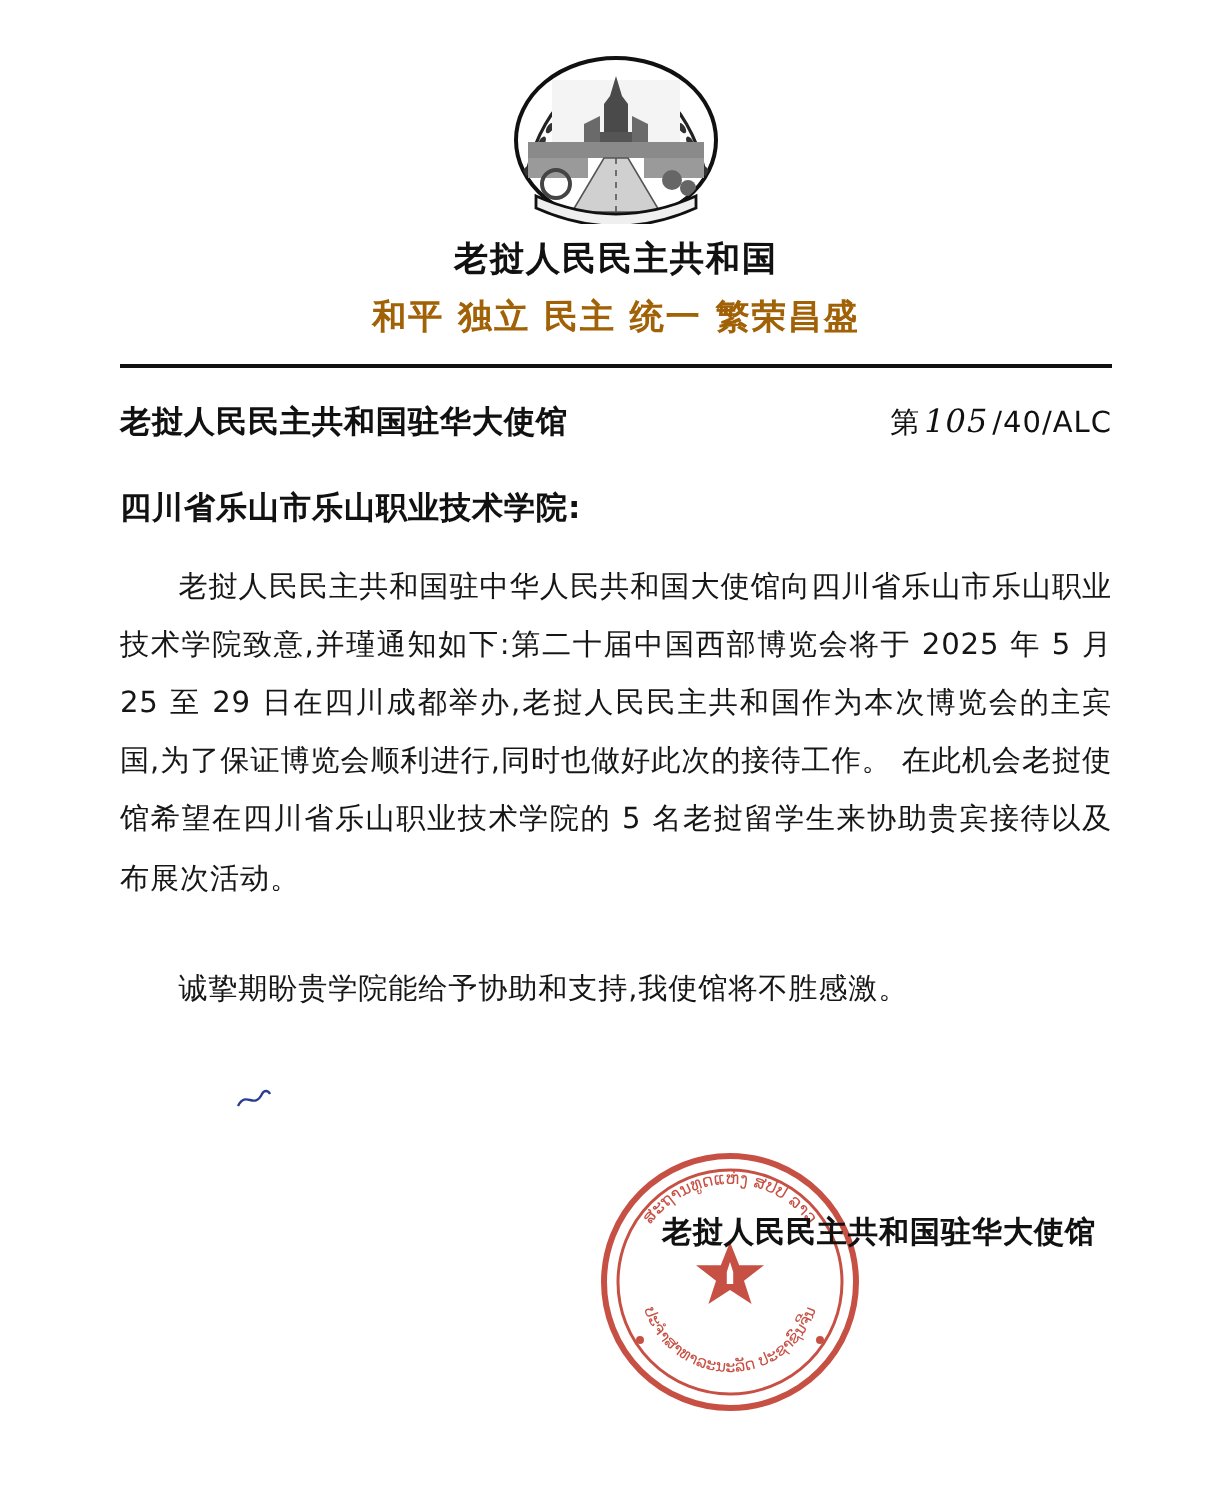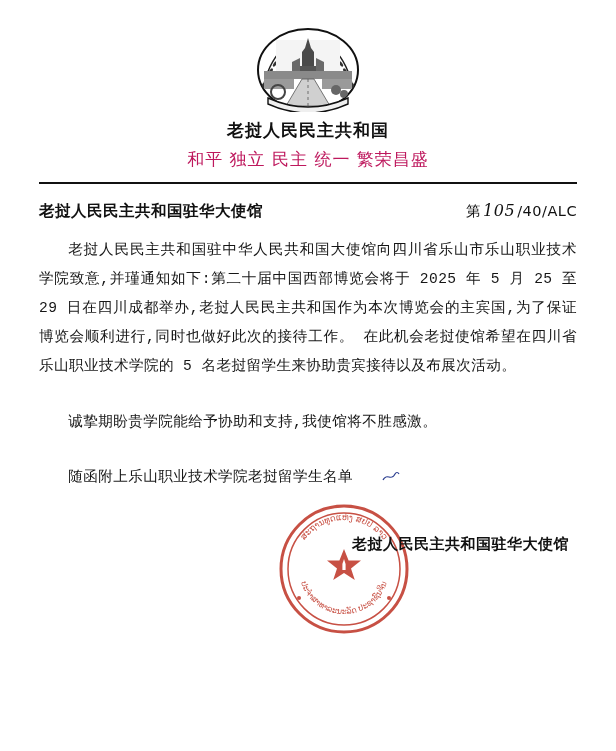--- a/index.html
+++ b/index.html
@@ -13,21 +13,21 @@
     position: relative;
     font-family: "DejaVu Sans", "Liberation Sans", sans-serif;
     color: #1a1a1a;
     overflow: hidden;
   }
   .page {
     position: relative;
     width: 616px;
     height: 751px;
     box-sizing: border-box;
-    padding: 0 39px;
+    padding: 0 60px;
   }
 
   
   .emblem-wrap {
     padding-top: 28px;
     display: flex;
     justify-content: center;
   }
   .emblem {
     width: 104px;
@@ -43,23 +43,23 @@
   }
   .country-name {
     font-size: 17px;
     font-weight: bold;
     letter-spacing: 1px;
     color: #111;
     line-height: 1.5;
   }
   .motto {
     font-size: 17px;
-    font-weight: normal;
+    font-weight: bold;
     letter-spacing: 1px;
-    color: #be185d;
+    color: #a16207;
     line-height: 1.6;
     margin-top: 2px;
   }
   .rule {
     margin: 9px auto 0 auto;
     width: 100%;
     height: 2px;
     background: #111;
   }
 
@@ -94,21 +94,20 @@
     margin-top: 22px;
     font-size: 15.5px;
     font-weight: bold;
     color: #111;
     letter-spacing: 0.5px;
   }
 
   
   .body-text {
     margin-top: 14px;
-    font-family: Liberation Mono, monospace;
   }
   .para {
     font-size: 14.6px;
     line-height: 2.0;
     color: #161616;
     text-align: justify;
     text-justify: inter-ideograph;
     text-indent: 2em;
     letter-spacing: 0.4px;
     margin: 0 0 7px 0;
@@ -248,25 +247,26 @@
     <div class="rule"></div>
   </div>
 
   <div class="sender-row">
     <div class="sender">老挝人民民主共和国驻华大使馆</div>
     <div class="refno">
       <span>第</span><span class="handwritten">105</span><span>/40/ALC</span>
     </div>
   </div>
 
+  <div class="recipient">四川省乐山市乐山职业技术学院:</div>
 
   <div class="body-text">
     <p class="para">老挝人民民主共和国驻中华人民共和国大使馆向四川省乐山市乐山职业技术学院致意,并瑾通知如下:第二十届中国西部博览会将于 2025 年 5 月 25 至 29 日在四川成都举办,老挝人民民主共和国作为本次博览会的主宾国,为了保证博览会顺利进行,同时也做好此次的接待工作。 在此机会老挝使馆希望在四川省乐山职业技术学院的 5 名老挝留学生来协助贵宾接待以及布展次活动。</p>
     <p class="para gap">诚挚期盼贵学院能给予协助和支持,我使馆将不胜感激。</p>
-    <p class="para gap closing-line"><span>随函附上乐山职业技术学院老挝留学生名单</span><span class="squiggle"><svg viewBox="0 0 18 14" width="18" height="14" aria-hidden="true">
+    <p class="para gap closing-line"><span class="squiggle"><svg viewBox="0 0 18 14" width="18" height="14" aria-hidden="true">
             <path d="M1 11 C5 3 9 13 13 5 C14 3 16 3 17 5" fill="none" stroke="#2a3d8f" stroke-width="1.2"></path>
           </svg></span></p>
   </div>
 
   <div class="sig-block">
 
     <div class="seal">
       <svg viewBox="0 0 134 134" width="134" height="134" aria-hidden="true">
         <defs>
           <path id="topArc" d="M18 67 A49 49 0 0 1 116 67"></path>

